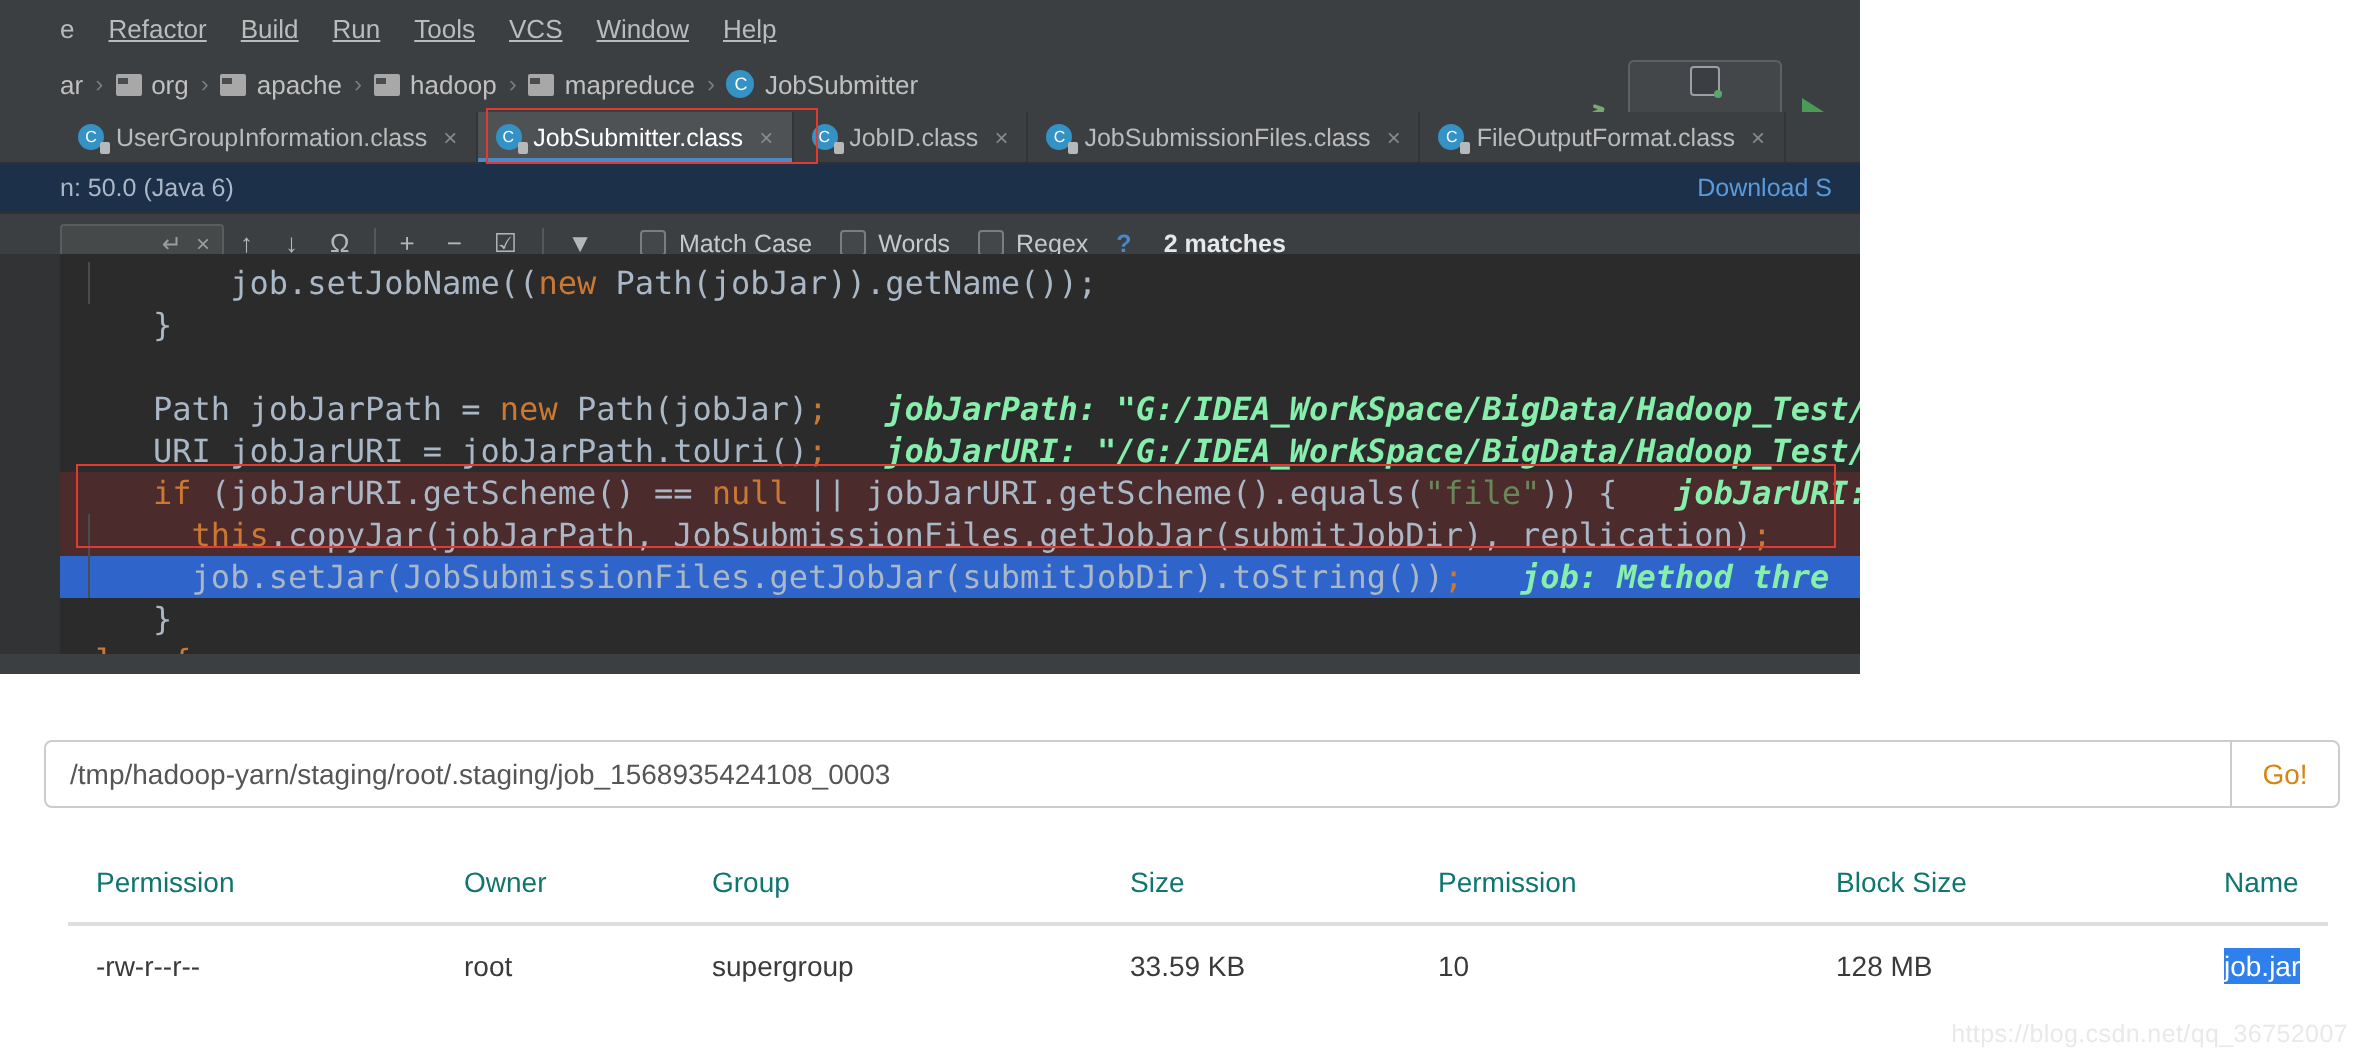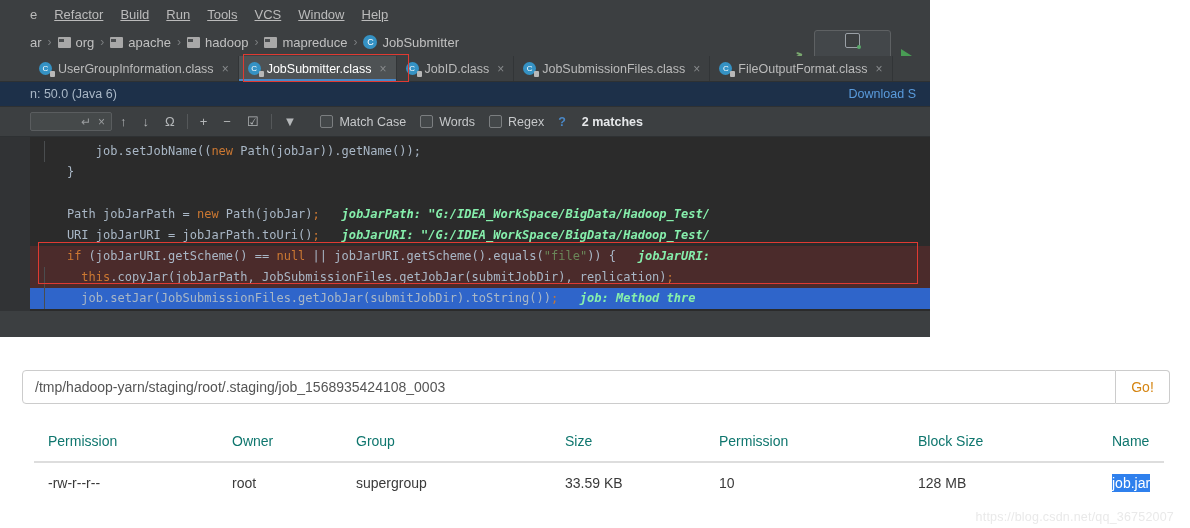--- a/index.html
+++ b/index.html
@@ -109,24 +109,24 @@
   }
   .fb-ico { color: #b4b7b9; font-size: 13px; padding: 0 8px; display:inline-flex; align-items:center; }
   .fb-sep { width:1px; height:15px; background:#55585a; margin: 0 4px; }
   .chk { width:11px;height:11px;border:1px solid #7b7e80; border-radius:2px; background:#434749; display:inline-block; }
   .chk-lbl { display:flex; align-items:center; gap:6px; margin-right:14px; color:#c6c8ca; }
   .qmark { color:#4a88c7; margin-right: 16px; font-weight:bold; }
   .matches { color:#e6e8ea; font-weight:bold; font-size:12.5px; }
 
   
   .editor {
-    position: absolute; left: 0; top: 137px; width: 930px; height: 174px;
+    position: absolute; left: 0; top: 127px; width: 930px; height: 200px;
     background: #2b2b2b; overflow: hidden;
     font-family: "DejaVu Sans Mono", "Liberation Mono", monospace;
-    font-size: 12px; line-height: 21px;
+    font-size: 16px; line-height: 21px;
   }
   .gutter { position:absolute; left:0; top:0; width:30px; height:200px; background:#313335; }
   .code-area { position:absolute; left:30px; top:4px; width: 900px; }
   .ln { height: 21px; white-space: pre; color:#a9b7c6; position: relative; padding-left: 8px; }
   .ln.hl-red { background: #4b2b2b; }
   .ln.hl-blue { background: #2f65ca; }
   .ln .vline { position:absolute; left:14px; top:0; bottom:0; width:1px; background:#4a4d4f; }
   .kw { color: #cc7832; }
   .str { color: #6a8759; }
   .hint { color: #86efac; font-style: italic; font-weight: bold; }

